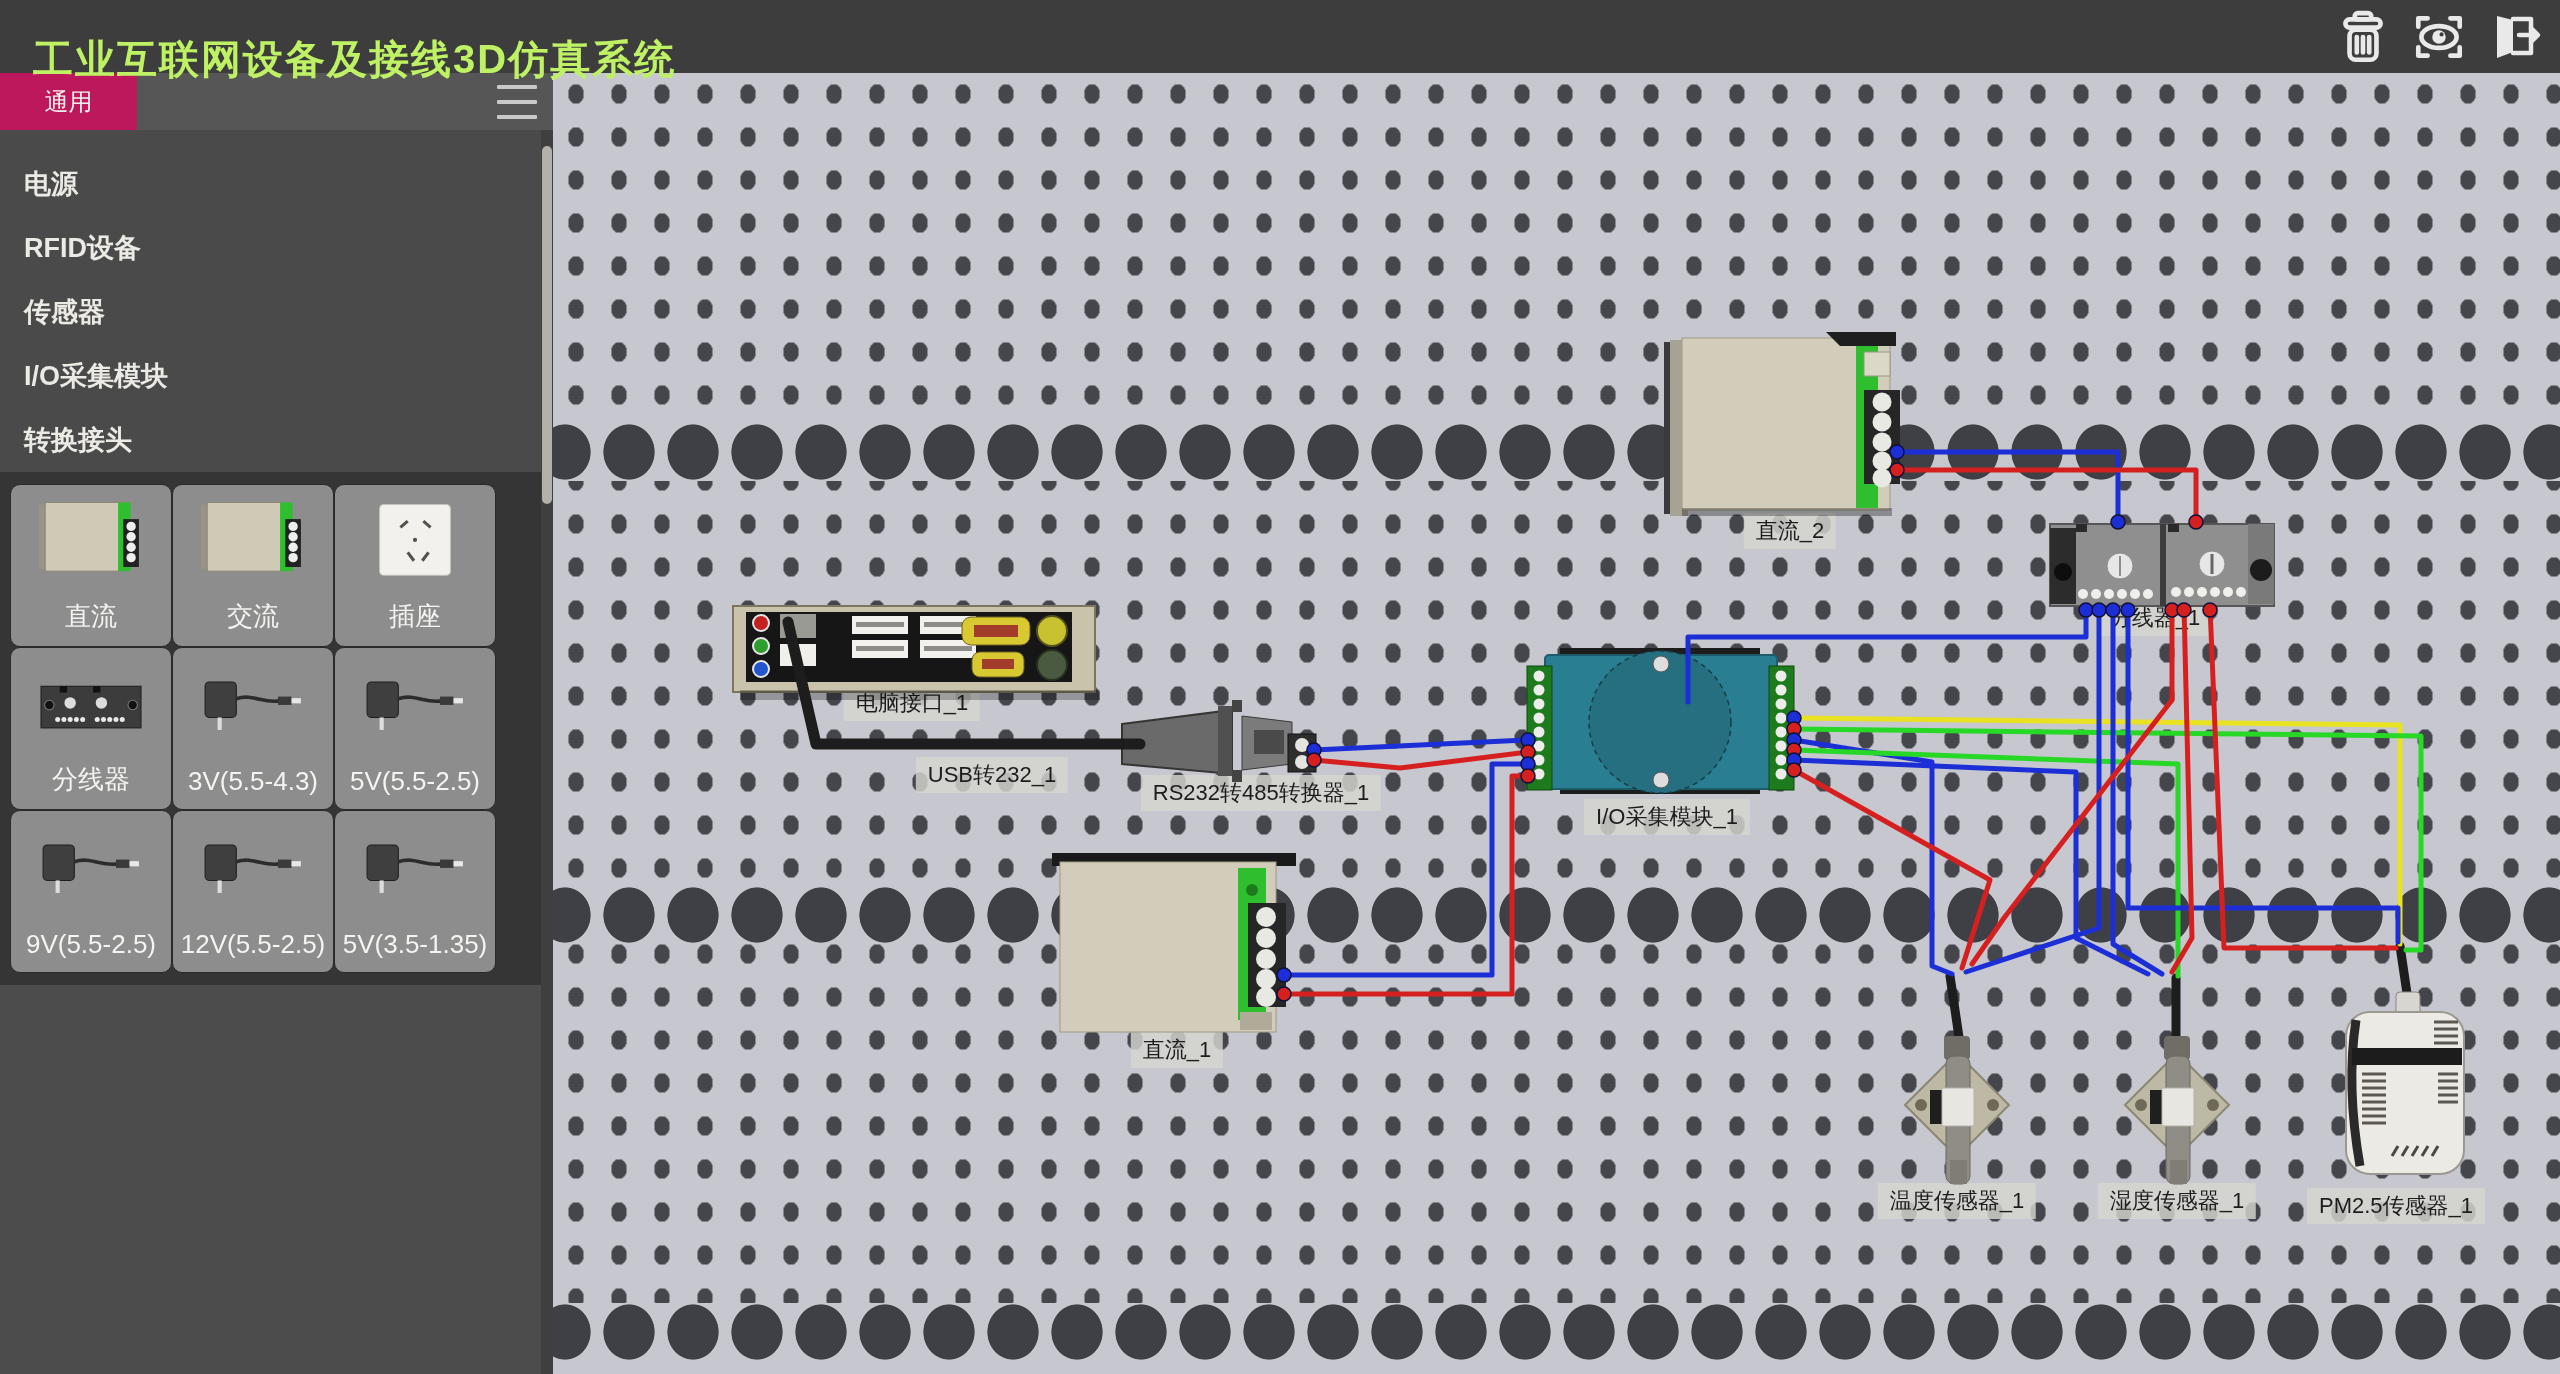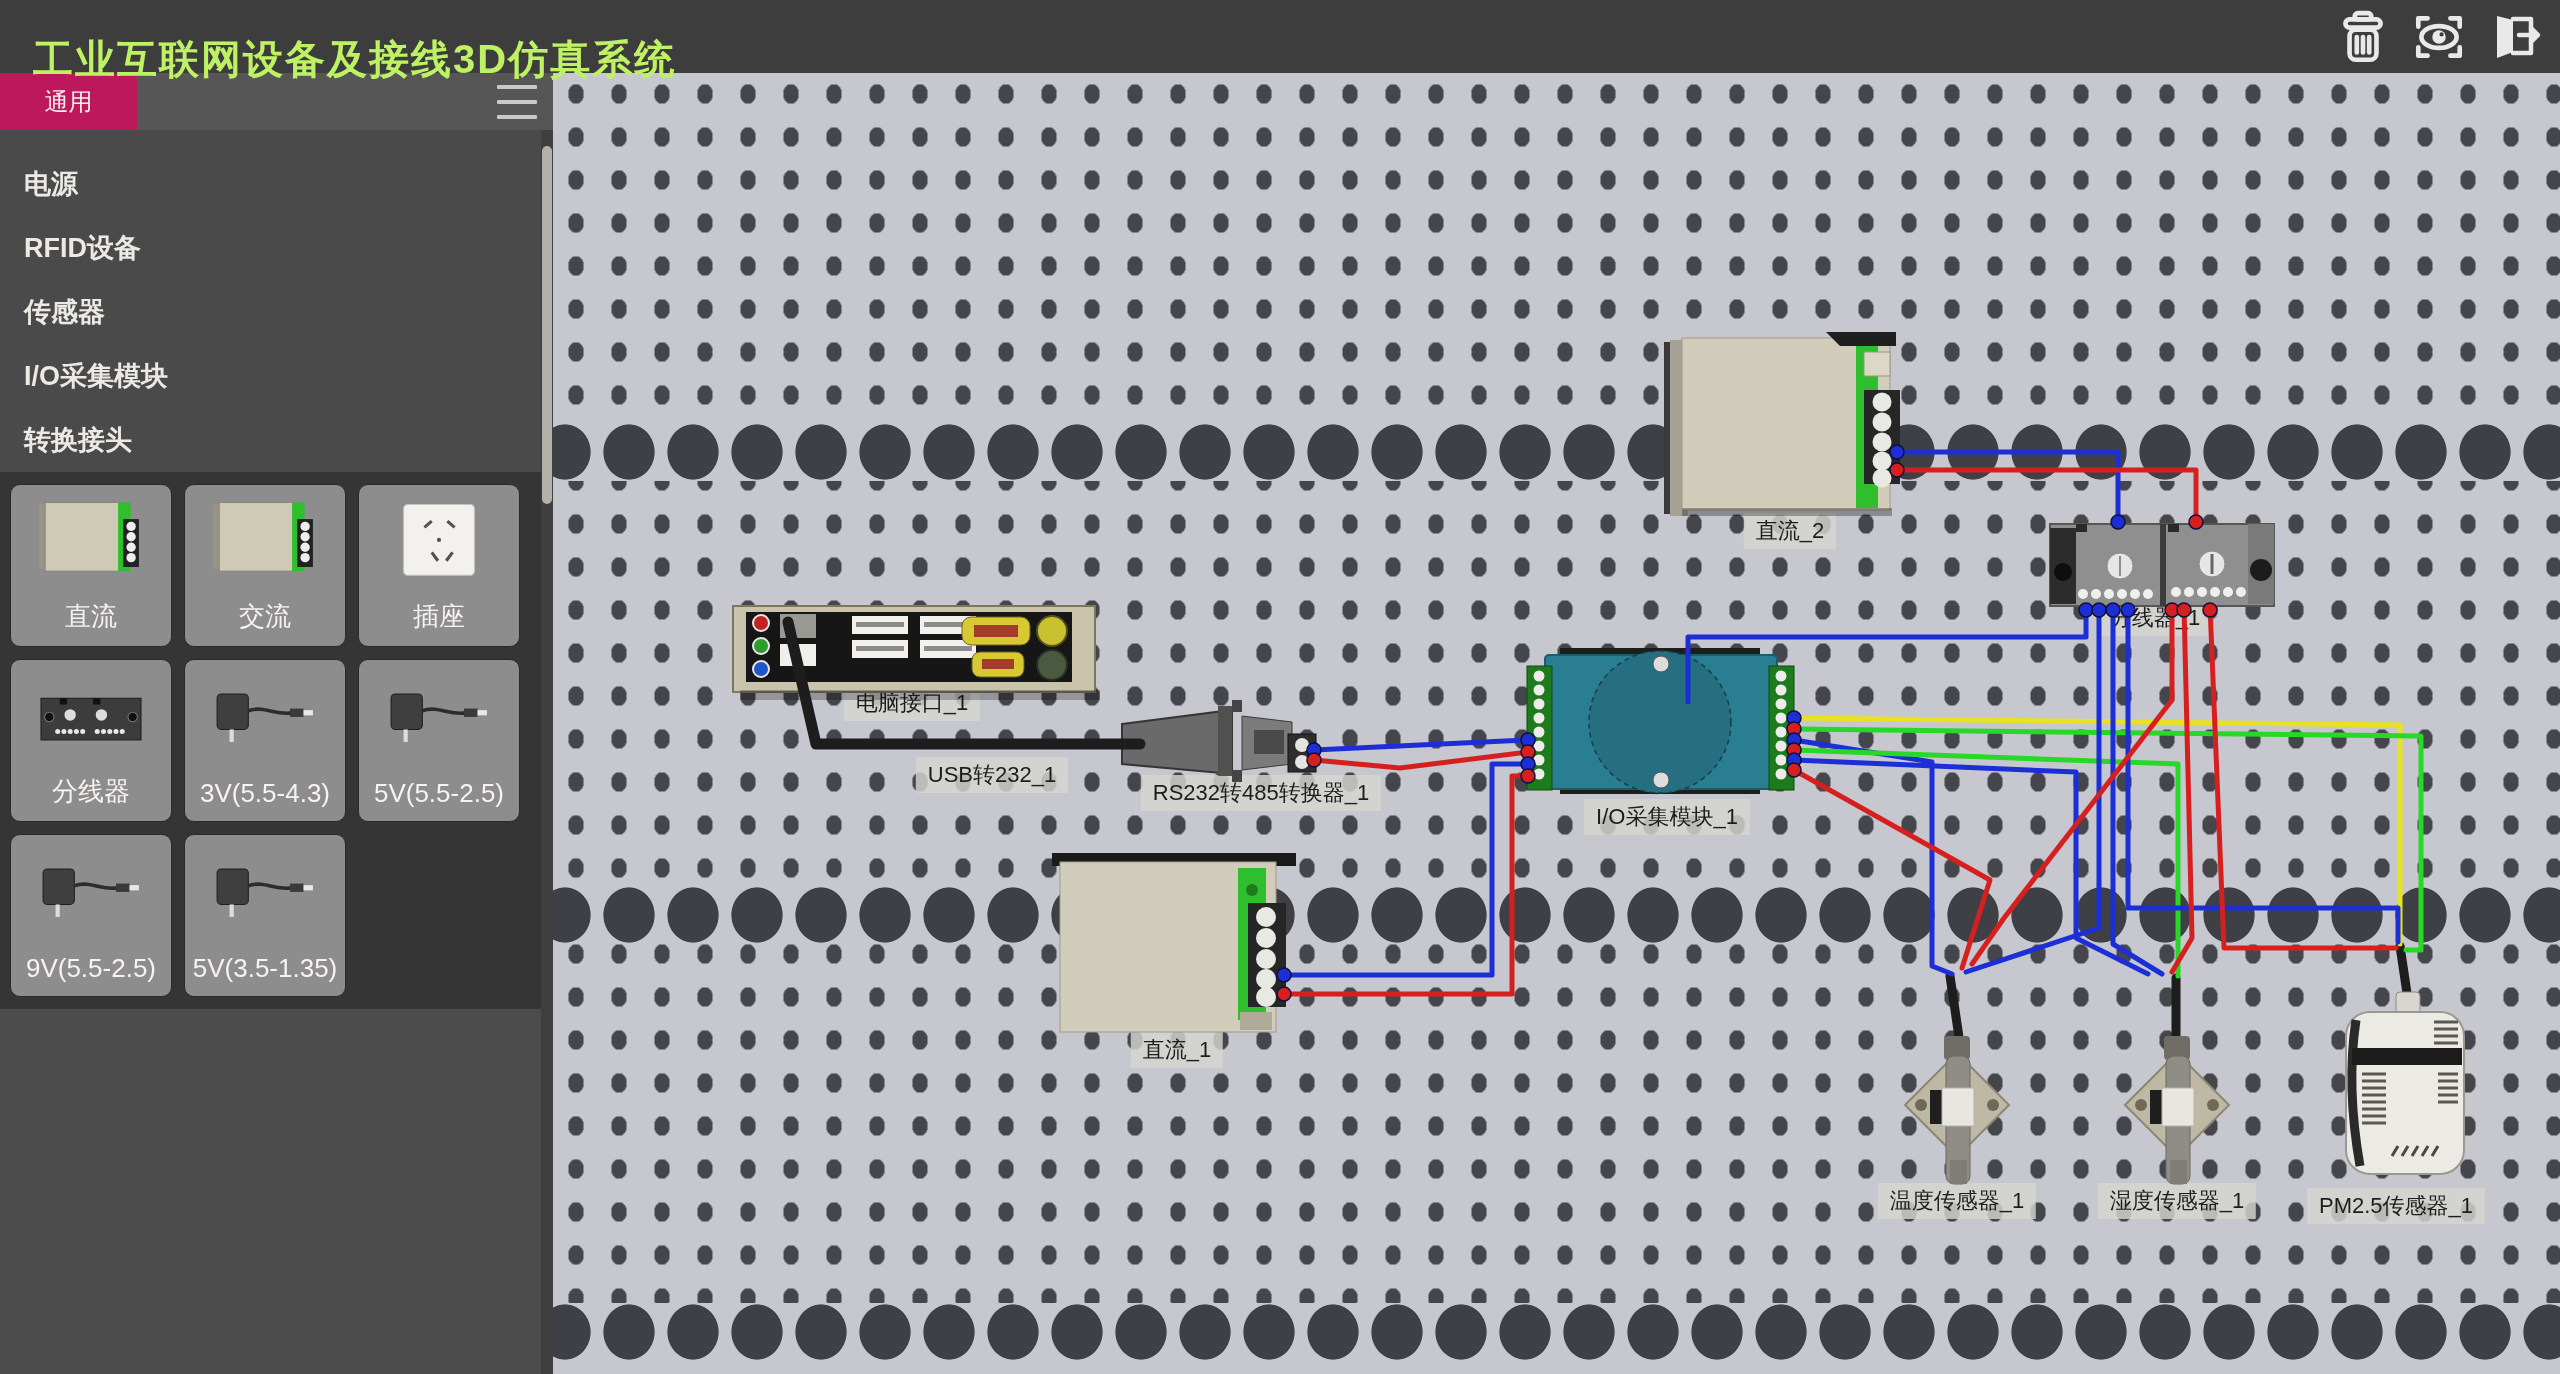--- a/index.html
+++ b/index.html
@@ -13,21 +13,21 @@
 
   
   #sidebar{position:absolute;left:0;top:73px;width:553px;height:1301px;background:#4c4c4c;z-index:20;}
   #tabrow{position:relative;width:100%;height:57px;background:#565656;}
   #tab-general{position:absolute;left:0;top:0;width:137px;height:57px;background:#be185d;color:#f0efec;
     font-size:24px;display:flex;align-items:center;justify-content:center;cursor:pointer;}
   #hamburger{position:absolute;right:16px;top:12px;width:40px;height:34px;cursor:pointer;display:flex;flex-direction:column;justify-content:space-between;}
   #hamburger span{display:block;height:4px;background:#c9c9c9;border-radius:1px;}
   #cat-list{list-style:none;margin:0;padding:22px 0 0 0;background:#4a4a4a;font-weight:bold;}
   #cat-list li{height:64px;line-height:64px;padding-left:24px;color:#eceae5;font-size:27px;cursor:pointer;}
-  #palette{background:#353535;padding:12px 10px;display:grid;grid-template-columns:repeat(3,162px);grid-auto-rows:163px;gap:12px;}
+  #palette{background:#353535;padding:12px 10px;display:grid;grid-template-columns:repeat(3,162px);grid-auto-rows:163px;}
   .pal-card{background:#8d8d8d;border:1px solid #2a2a2a;border-radius:10px;display:flex;flex-direction:column;
     align-items:center;justify-content:flex-end;cursor:pointer;overflow:hidden;}
   .pal-thumb{flex:1;display:flex;align-items:center;justify-content:center;width:100%;}
   .pal-label{color:#f5f4f1;font-size:26px;margin-bottom:12px;white-space:nowrap;}
   #scrolltrack{position:absolute;right:0;top:57px;width:12px;height:1244px;background:#3f3f3f;}
   #scrollthumb{position:absolute;left:1px;top:16px;width:10px;height:358px;background:#b3b1aa;border-radius:5px;cursor:pointer;}
 
   
   #canvas{position:absolute;left:553px;top:73px;width:2007px;height:1301px;background-color:#c6c7cf;
     background-image:radial-gradient(ellipse 8px 10px at 21.5px 21.5px,#45464c 97%,rgba(0,0,0,0) 100%);
@@ -195,20 +195,28 @@
           </div>
           <div class="pal-label">5V(5.5-2.5)</div>
         </div>
         <div class="pal-card">
           <div class="pal-thumb">
             <svg width="130" height="100" viewBox="0 0 120 96">
               <use href="#thumb-adapter"></use>
             </svg>
           </div>
           <div class="pal-label">9V(5.5-2.5)</div>
+        </div>
+        <div class="pal-card">
+          <div class="pal-thumb">
+            <svg width="130" height="100" viewBox="0 0 120 96">
+              <use href="#thumb-adapter"></use>
+            </svg>
+          </div>
+          <div class="pal-label">12V(5.5-2.5)</div>
         </div>
         <div class="pal-card">
           <div class="pal-thumb">
             <svg width="130" height="100" viewBox="0 0 120 96">
               <use href="#thumb-adapter"></use>
             </svg>
           </div>
           <div class="pal-label">5V(3.5-1.35)</div>
         </div>
       </div>

